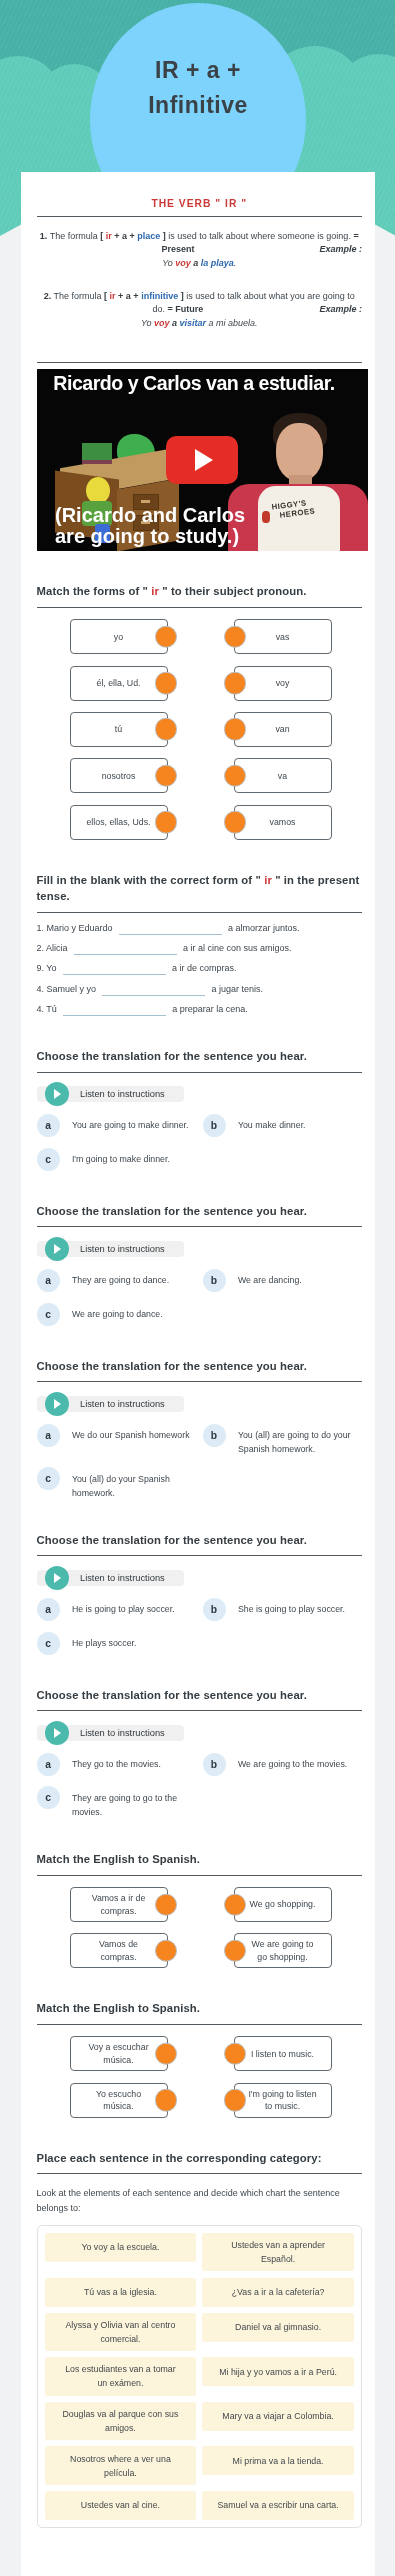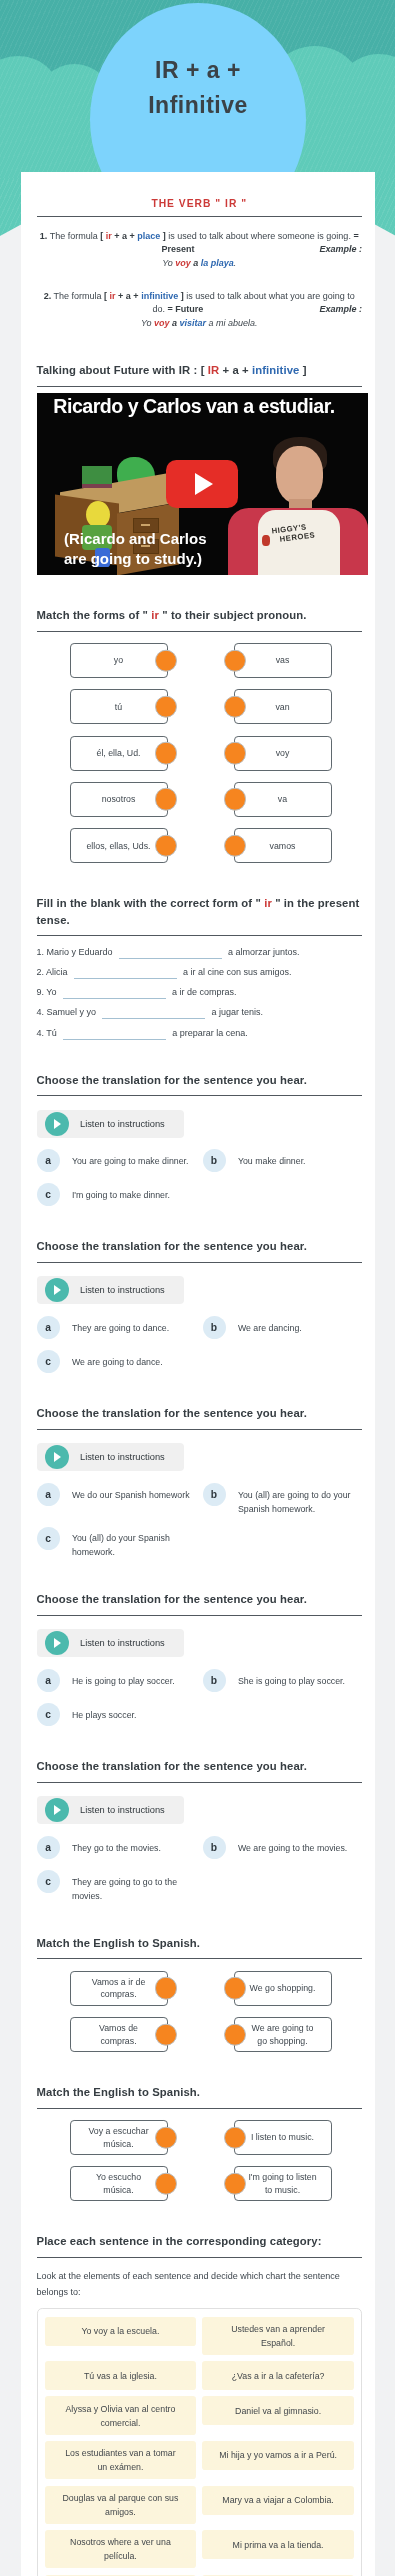--- a/index.html
+++ b/index.html
@@ -35,22 +35,22 @@
   .intro-heading{margin-top:5.2px;text-align:center;font-size:10.3px;font-weight:bold;
     color:#cc3a38;letter-spacing:1px;}
   .intro-p{font-size:9px;line-height:13.4px;margin:13px 0 0;text-align:center;}
   .ex-label{float:right;font-weight:bold;font-style:italic;color:#363d42;}
   .ex{font-style:italic;}
   .sect{margin-top:32px;}
   
   .video{position:relative;margin-top:6.2px;width:331px;height:182px;background:#060606;overflow:hidden;}
   .video-title{position:absolute;top:2.1px;left:0;right:16px;text-align:center;color:#fff;
     font-size:19.6px;font-weight:bold;letter-spacing:-0.5px;}
-  .video-caption{position:absolute;left:18.5px;bottom:5.2px;color:#fff;font-size:15px;
-    font-weight:bold;line-height:20.6px;padding-left:9px;}
+  .video-caption{position:absolute;left:18.5px;bottom:5.2px;color:#fff;font-size:20px;
+    font-weight:bold;line-height:20.6px;}
   .yt-btn{position:absolute;left:50%;top:50%;transform:translate(-50%,-50%);
     width:72px;height:48px;background:#e52d27;border-radius:10.3px;
     display:flex;align-items:center;justify-content:center;}
   .yt-tri{width:0;height:0;border-left:18.5px solid #fff;border-top:11.3px solid transparent;
     border-bottom:11.3px solid transparent;margin-left:4.1px;}
   .desk-scene{position:absolute;left:18px;top:59px;width:129px;height:123px;}
   .desk-top{position:absolute;left:5.2px;top:30px;width:116px;height:31px;background:#c09a5e;transform:skewY(-10deg);}
   .desk-front{position:absolute;left:62px;top:56px;width:62px;height:62px;background:#8a5a28;transform:skewY(-10deg);}
   .desk-side{position:absolute;left:0;top:47px;width:64px;height:62px;background:#7a4c1e;transform:skewY(8deg);}
   .drawer{position:absolute;width:24px;height:13.4px;background:#6b431a;border:1px solid #5a370f;}
@@ -78,21 +78,21 @@
   .match-box.rgt{margin-left:66px;}
   .dot{position:absolute;top:50%;width:20.6px;height:20.6px;border-radius:50%;background:#f6851f;
     border:0.5px solid #b9bdc0;transform:translateY(-50%);}
   .dot-right{right:-10.8px;}
   .dot-left{left:-10.8px;}
   
   .fill-lines{margin-top:9.3px;}
   .fill-line{display:flex;align-items:baseline;gap:6.2px;margin-top:7.2px;font-size:9px;line-height:13px;}
   .blank{width:103px;border-bottom:0.5px solid #a4c0d2;height:8.2px;align-self:flex-end;}
   
-  .listen-btn{margin-top:13.4px;width:147px;height:28px;background:#f0f0f0;border-radius:4.1px;
+  .listen-btn{margin-top:13.4px;width:147px;height:16px;background:#f0f0f0;border-radius:4.1px;
     display:flex;align-items:center;gap:11.3px;padding-left:8.2px;box-sizing:border-box;
     font-size:9.3px;color:#31383d;}
   .play-circle{width:24px;height:24px;border-radius:50%;background:#4cb9ad;
     display:flex;align-items:center;justify-content:center;flex:0 0 auto;}
   .play-tri{width:0;height:0;border-left:7.7px solid #fff;border-top:5.2px solid transparent;
     border-bottom:5.2px solid transparent;margin-left:2.6px;}
   .opt-grid{margin-top:16.5px;display:grid;grid-template-columns:166px 1fr;row-gap:15.5px;}
   .option{display:flex;align-items:flex-start;gap:12.4px;}
   .opt-letter{width:23px;height:23px;border-radius:50%;background:#dcebf5;flex:0 0 auto;
     display:flex;align-items:center;justify-content:center;font-size:10.3px;font-weight:bold;
@@ -139,23 +139,20 @@
   </p>
 
   <p class="intro-p" style="margin-top:20px;">
     <span class="dark-b">2.</span><span> The formula </span><span class="dark-b">[ </span><span class="red">ir</span><span class="dark-b"> + a + </span><span class="blue">infinitive</span><span class="dark-b"> ]</span><span> is used to talk about what you are going to do. </span><span class="dark-b">= Future</span>
     <span class="ex-label">Example :</span>
     <br>
     <span class="ex"><span>Yo </span><span class="red">voy</span><span class="dark-b"> a </span><span class="blue">visitar</span><span class="ex"> a mi abuela.</span></span>
   </p>
 
   <div class="sect">
-    <div class="section-title">
-      <span>Talking about Future with IR :  [ </span><span class="red">IR</span><span> + a + </span><span class="blue">infinitive</span><span> ]</span>
-    </div>
     <div class="rule"></div>
     <div class="video">
       <div class="video-title">Ricardo y Carlos van a estudiar.</div>
       <div class="desk-scene">
         <div class="plant"></div>
         <div class="desk-top"></div>
         <div class="books"></div>
         <div class="desk-side"></div>
         <div class="desk-front"></div>
         <div class="drawer" style="left:78px;top:66px;">
@@ -203,37 +200,37 @@
             <span class="dot dot-right"></span>
           </div>
           <div class="match-box rgt">
             <span class="dot dot-left"></span>
             <span>vas</span>
           </div>
         </div>
 
         <div class="match-row">
           <div class="match-box">
+            <span>él, ella, Ud.</span>
+            <span class="dot dot-right"></span>
+          </div>
+          <div class="match-box rgt">
+            <span class="dot dot-left"></span>
+            <span>voy</span>
+          </div>
+        </div>
+
+        <div class="match-row">
+          <div class="match-box">
             <span>tú</span>
             <span class="dot dot-right"></span>
           </div>
           <div class="match-box rgt">
             <span class="dot dot-left"></span>
             <span>van</span>
-          </div>
-        </div>
-
-        <div class="match-row">
-          <div class="match-box">
-            <span>él, ella, Ud.</span>
-            <span class="dot dot-right"></span>
-          </div>
-          <div class="match-box rgt">
-            <span class="dot dot-left"></span>
-            <span>voy</span>
           </div>
         </div>
 
         <div class="match-row">
           <div class="match-box">
             <span>nosotros</span>
             <span class="dot dot-right"></span>
           </div>
           <div class="match-box rgt">
             <span class="dot dot-left"></span>

